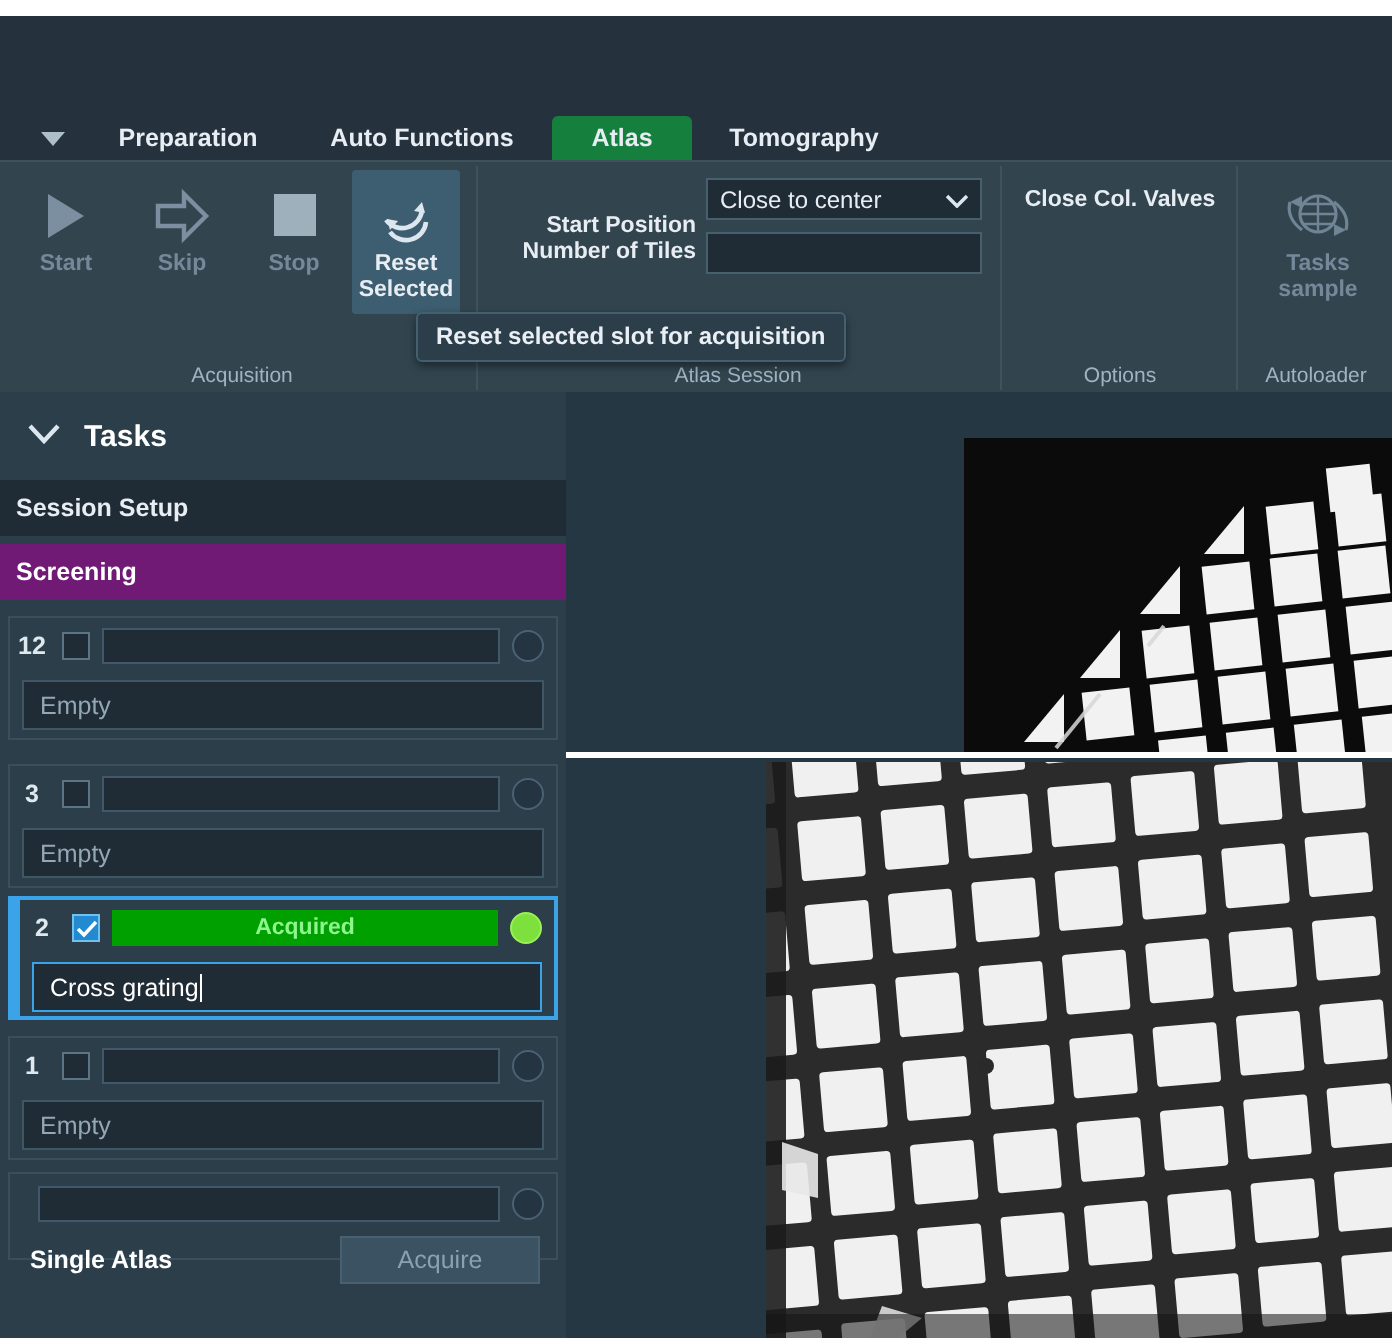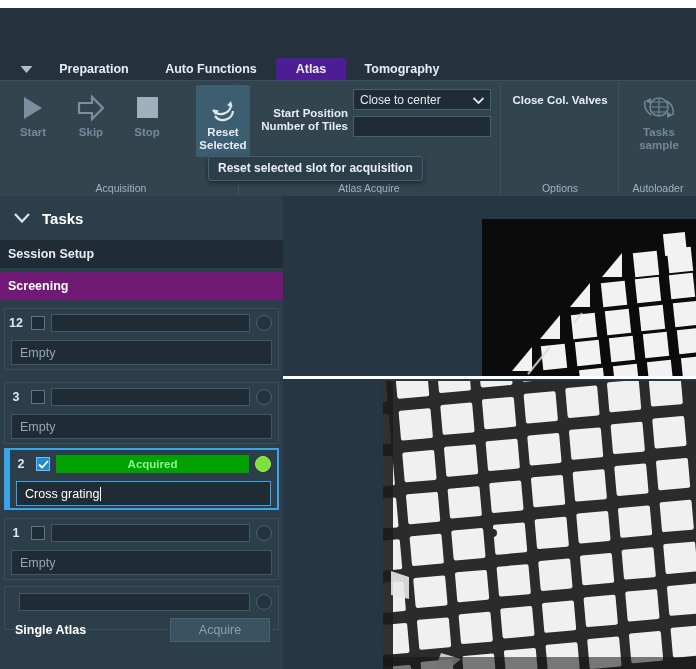--- a/index.html
+++ b/index.html
@@ -47,21 +47,21 @@
   .tab-arrow svg { display: block; }
   .tab {
     position: absolute; top: 0; height: 22px;
     display: flex; align-items: center; justify-content: center;
     color: #e7edf2;
     font-size: 12.5px; font-weight: bold;
     padding: 0 10px;
     white-space: nowrap;
   }
   .tab.active {
-    background: #4c1d95;
+    background: #15803d;
     border-top-left-radius: 3px;
     border-top-right-radius: 3px;
   }
   #tab-preparation { left: 44px; width: 100px; }
   #tab-autofunctions { left: 150px; width: 122px; }
   #tab-atlas { left: 276px; width: 70px; }
   #tab-tomography { left: 350px; width: 104px; }
 
   
   .ribbon-body {
@@ -334,21 +334,21 @@
 
       <div class="bigbtn disabled" style="left:120px;">
         <div class="ic">
           <svg width="26" height="28" viewBox="0 0 26 28">
               <rect x="3" y="3" width="21" height="21" fill="#9fb0bd"></rect>
             </svg>
         </div>
         <div class="lbl">Stop</div>
       </div>
 
-      <div class="bigbtn hover" style="left:176px;margin-left:20px;">
+      <div class="bigbtn hover" style="left:176px;">
         <div class="ic">
           <svg width="30" height="28" viewBox="0 0 30 28">
             <path d="M5 16 A10 10 0 0 0 23 11" fill="none" stroke="#dce6ee" stroke-width="2.3"></path>
             <path d="M25 17 A10 10 0 0 1 7 22" fill="none" stroke="#dce6ee" stroke-width="2.3"></path>
             <path d="M23 7 L24.5 12.5 L19 11.5 Z" fill="#dce6ee"></path>
             <path d="M7 21 L5.5 15.5 L11 16.5 Z" fill="#dce6ee"></path>
           </svg>
         </div>
         <div class="lbl">
           <span>Reset</span><br>
@@ -366,21 +366,21 @@
               <path d="M0.5 1 L5.5 6 L10.5 1" fill="none" stroke="#dce6ee" stroke-width="1.8"></path>
             </svg>
         </span>
       </div>
 
       <div class="fld-label" style="left:238px; top:39px; width:110px;">Number of Tiles</div>
       <div class="txtin" style="left:353px; top:35px; width:138px; height:21px;">
         <span style="display:block;padding:2px 5px;font-size:12px;color:#e7edf2;"></span>
       </div>
 
-      <div class="grp-label" style="left:240px; width:258px;">Atlas Acquire</div>
+      <div class="grp-label" style="left:240px; width:258px;">Atlas Session</div>
 
       <div class="flatbtn" style="left:504px; top:8px; width:112px; height:22px;">
         <span>Close Col. Valves</span>
       </div>
       <div class="grp-label" style="left:502px; width:116px;">Options</div>
 
       <div class="bigbtn disabled" style="left:630px; width:58px;">
         <div class="ic">
           <svg width="34" height="30" viewBox="0 0 34 30">
             <circle cx="17" cy="14" r="9" fill="none" stroke="#6f8494" stroke-width="1.6"></circle>

